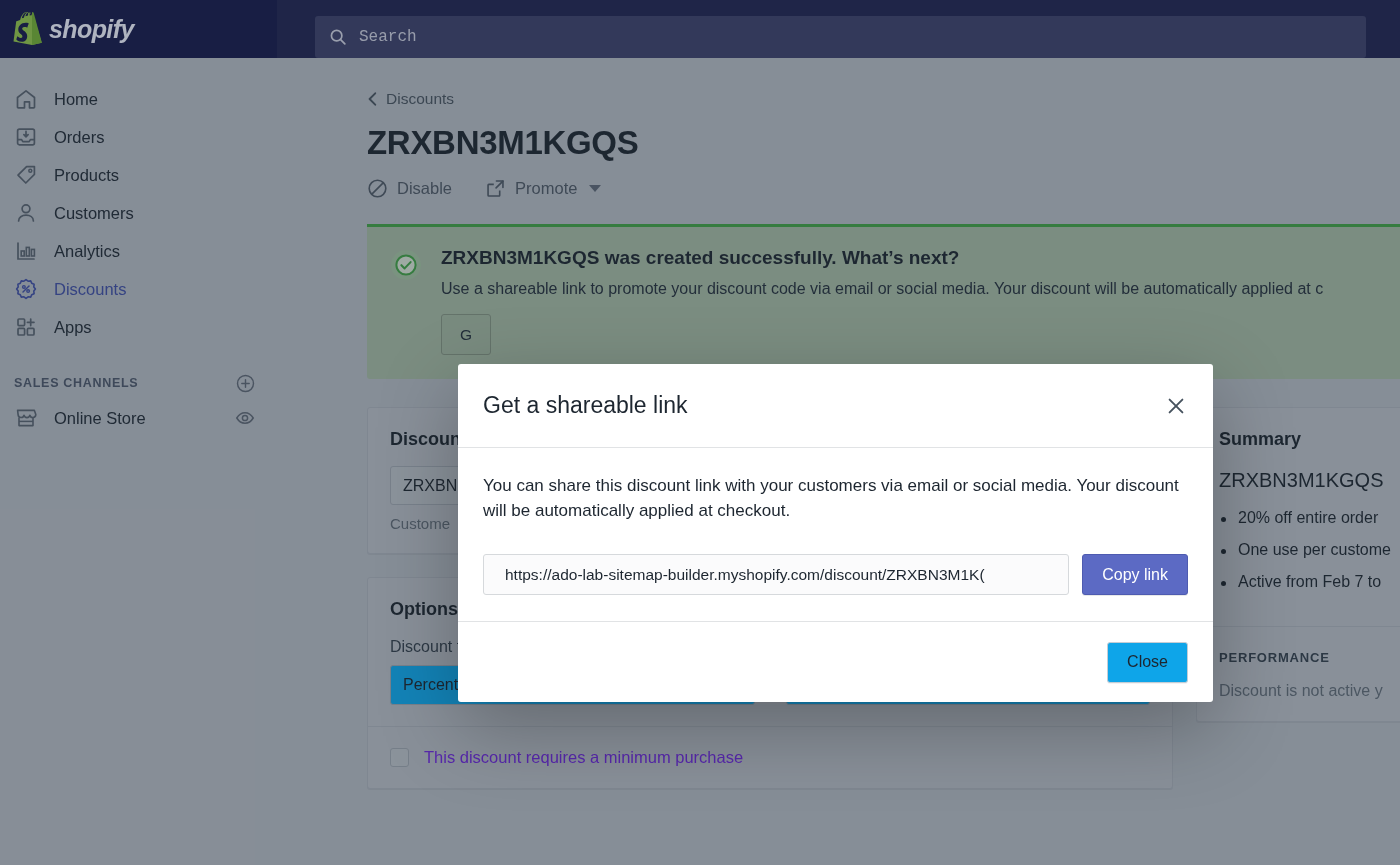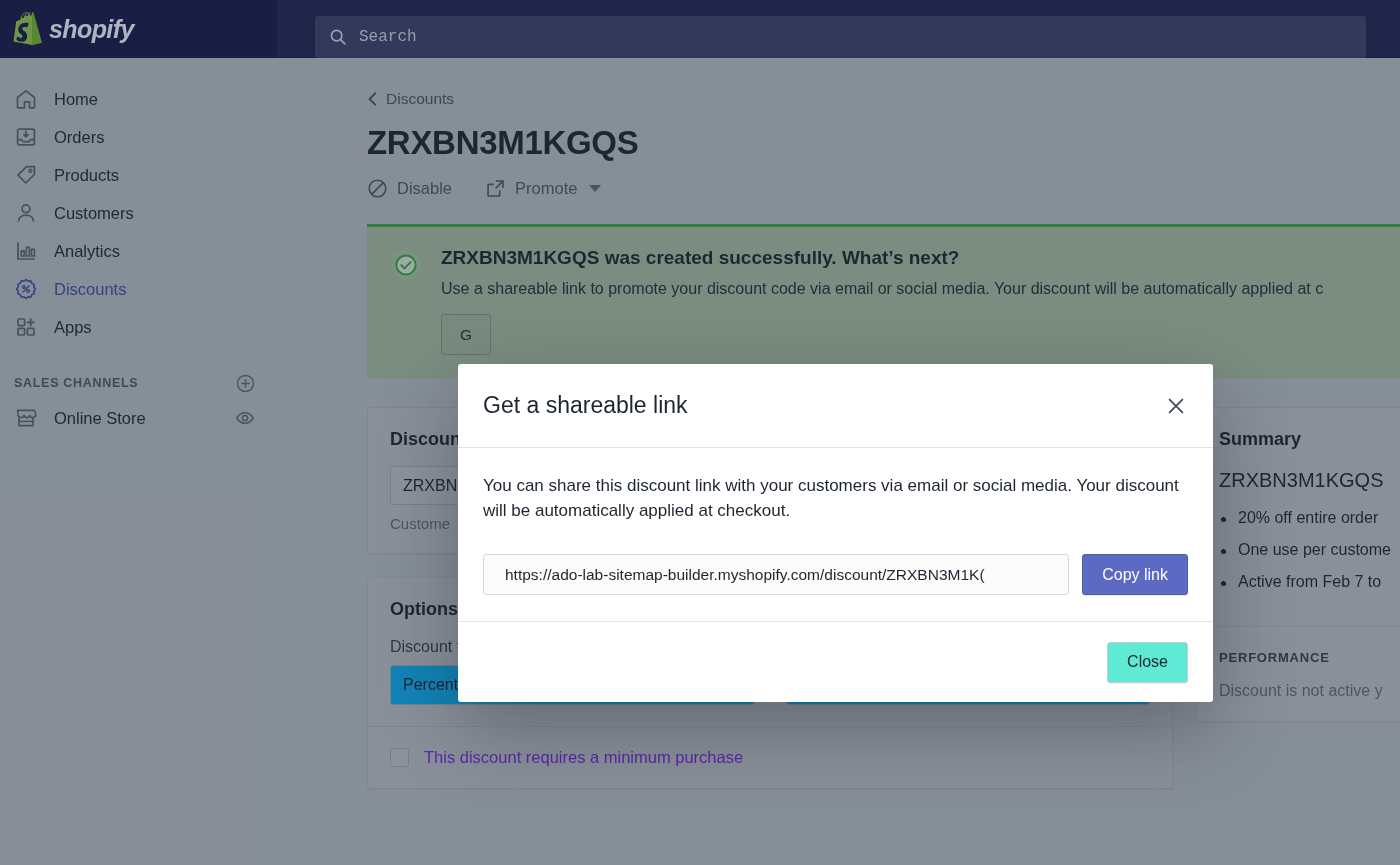--- a/index.html
+++ b/index.html
@@ -189,21 +189,21 @@
   .btn-primary {
     height:41px; padding:12px 19px; background:#5c6ac4; color:#fff;
     border:1px solid #4e5bb0; border-radius:3px; font-size:16px;
     display:flex; align-items:center; box-shadow:0 1px 0 rgba(22,29,37,0.1);
   }
   .modal-foot {
     height:81px; border-top:1px solid #e1e3e5; display:flex;
     align-items:center; justify-content:flex-end; padding:0 25px; flex:none;
   }
   .btn-default {
-    height:41px; padding:0 19px; background:#5eead4; color:#1d2630;
+    height:41px; padding:0 19px; background:#0ea5e9; color:#1d2630;
     border:1px solid #c4cdd5; border-radius:3px; font-size:16px;
     display:flex; align-items:center; box-shadow:0 1px 0 rgba(22,29,37,0.05);
   }
 </style>
 </head>
 <body>
 
 <div id="page">
 
   <div class="topbar">

